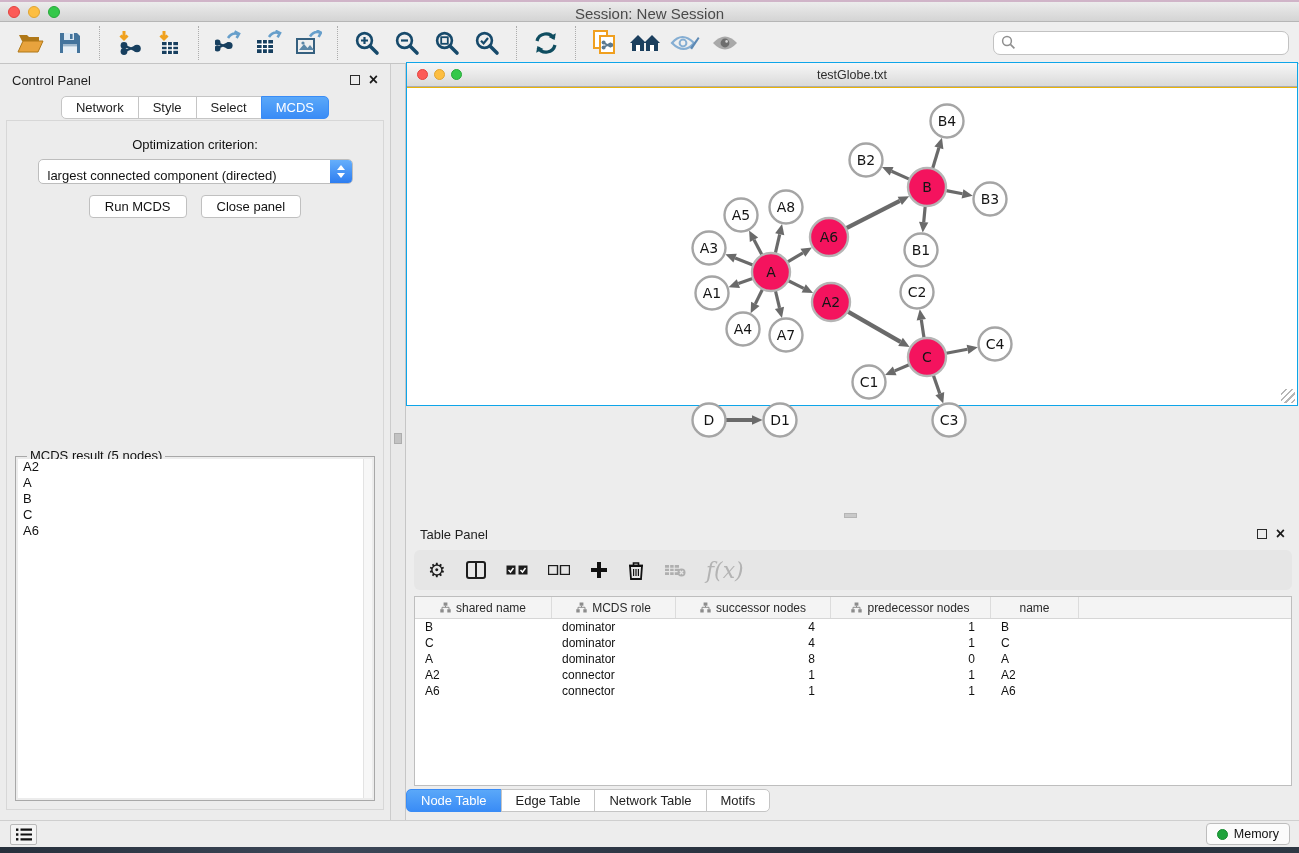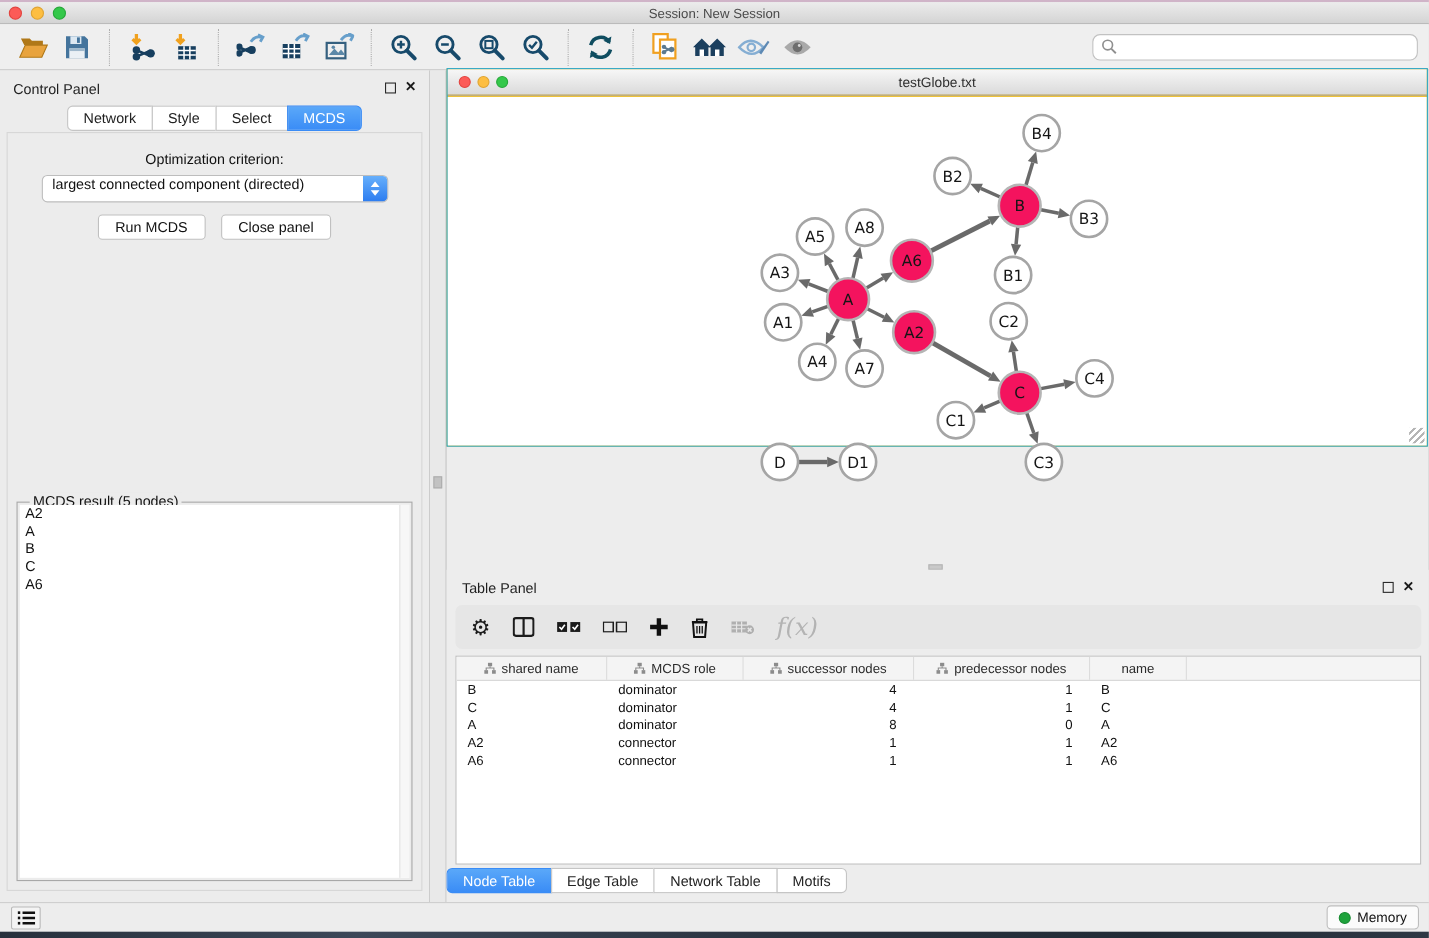--- a/index.html
+++ b/index.html
@@ -4,21 +4,21 @@
 <style>
   * { margin:0; padding:0; box-sizing:border-box; }
   body { font-family:"Liberation Sans","DejaVu Sans",sans-serif; background:#444; }
   #app { position:relative; width:1299px; height:853px; background:#EDEDED; overflow:hidden; }
 
   
   .top-strip { position:absolute; top:0; left:0; right:0; height:2px; background:#D0B4C8; }
   .titlebar { position:absolute; top:2px; left:0; right:0; height:20px;
     background:linear-gradient(#ECECEC,#D4D4D4); border-bottom:1px solid #B6B6B6; }
   .titlebar .title { position:absolute; left:0; right:0; top:3px; text-align:center;
-    font-size:12px; color:#4A4A4A; }
+    font-size:15px; color:#4A4A4A; }
   .lights { position:absolute; left:8px; top:4px; display:flex; gap:8px; }
   .light { width:12px; height:12px; border-radius:50%; }
   .light.red { background:#FC5B57; border:1px solid #E2443F; }
   .light.yel { background:#FDBE41; border:1px solid #E0A432; }
   .light.grn { background:#34C84A; border:1px solid #27A83A; }
 
   
   .toolbar { position:absolute; top:22px; left:0; right:0; height:42px; background:#EFEFEF;
     border-bottom:1px solid #C4C4C4; display:flex; align-items:center; padding-left:10px; }
   .tb-btn { width:32px; height:32px; display:flex; align-items:center; justify-content:center; margin:0 4px; }
@@ -37,21 +37,21 @@
   .ctab-row { position:absolute; top:32px; left:0; right:0; display:flex; justify-content:center; }
   .seg { font-size:13px; color:#222; background:#FFF; border:1px solid #C5C5C5; padding:3px 14px;
     margin-left:-1px; line-height:15px; }
   .seg:first-child { border-radius:5px 0 0 5px; margin-left:0; }
   .seg:last-child { border-radius:0 5px 5px 0; }
   .seg.active { background:linear-gradient(#5AA8F9,#3A8CF6); color:#FFF; border-color:#3A8CF6; }
   .panel-content { position:absolute; top:56px; left:6px; right:6px; bottom:10px;
     border:1px solid #D7D7D7; background:#ECECEC; }
   .crit-label { text-align:center; margin-top:16px; font-size:13px; color:#111; }
   .dropdown { width:315px; height:25px; margin:7px auto 0; background:#FFF; border:1px solid #BDBDBD;
-    border-radius:5px; display:flex; align-items:flex-start; position:relative; }
+    border-radius:5px; display:flex; align-items:flex-end; position:relative; }
   .dropdown .dd-text { font-size:13px; color:#111; padding-left:9px; }
   .dd-stepper { position:absolute; right:0; top:0; bottom:0; width:22px;
     background:linear-gradient(#66AFFB,#2D7DF0); border-radius:0 4px 4px 0;
     display:flex; flex-direction:column; align-items:center; justify-content:center; }
   .tri-up { width:0; height:0; border-left:4px solid transparent; border-right:4px solid transparent;
     border-bottom:5px solid #FFF; margin-bottom:3px; }
   .tri-dn { width:0; height:0; border-left:4px solid transparent; border-right:4px solid transparent;
     border-top:5px solid #FFF; }
   .btn-row { display:flex; justify-content:center; gap:14px; margin-top:11px; }
   .mac-btn { font-size:13px; color:#111; background:#FFF; border:1px solid #C0C0C0; border-radius:4px;

